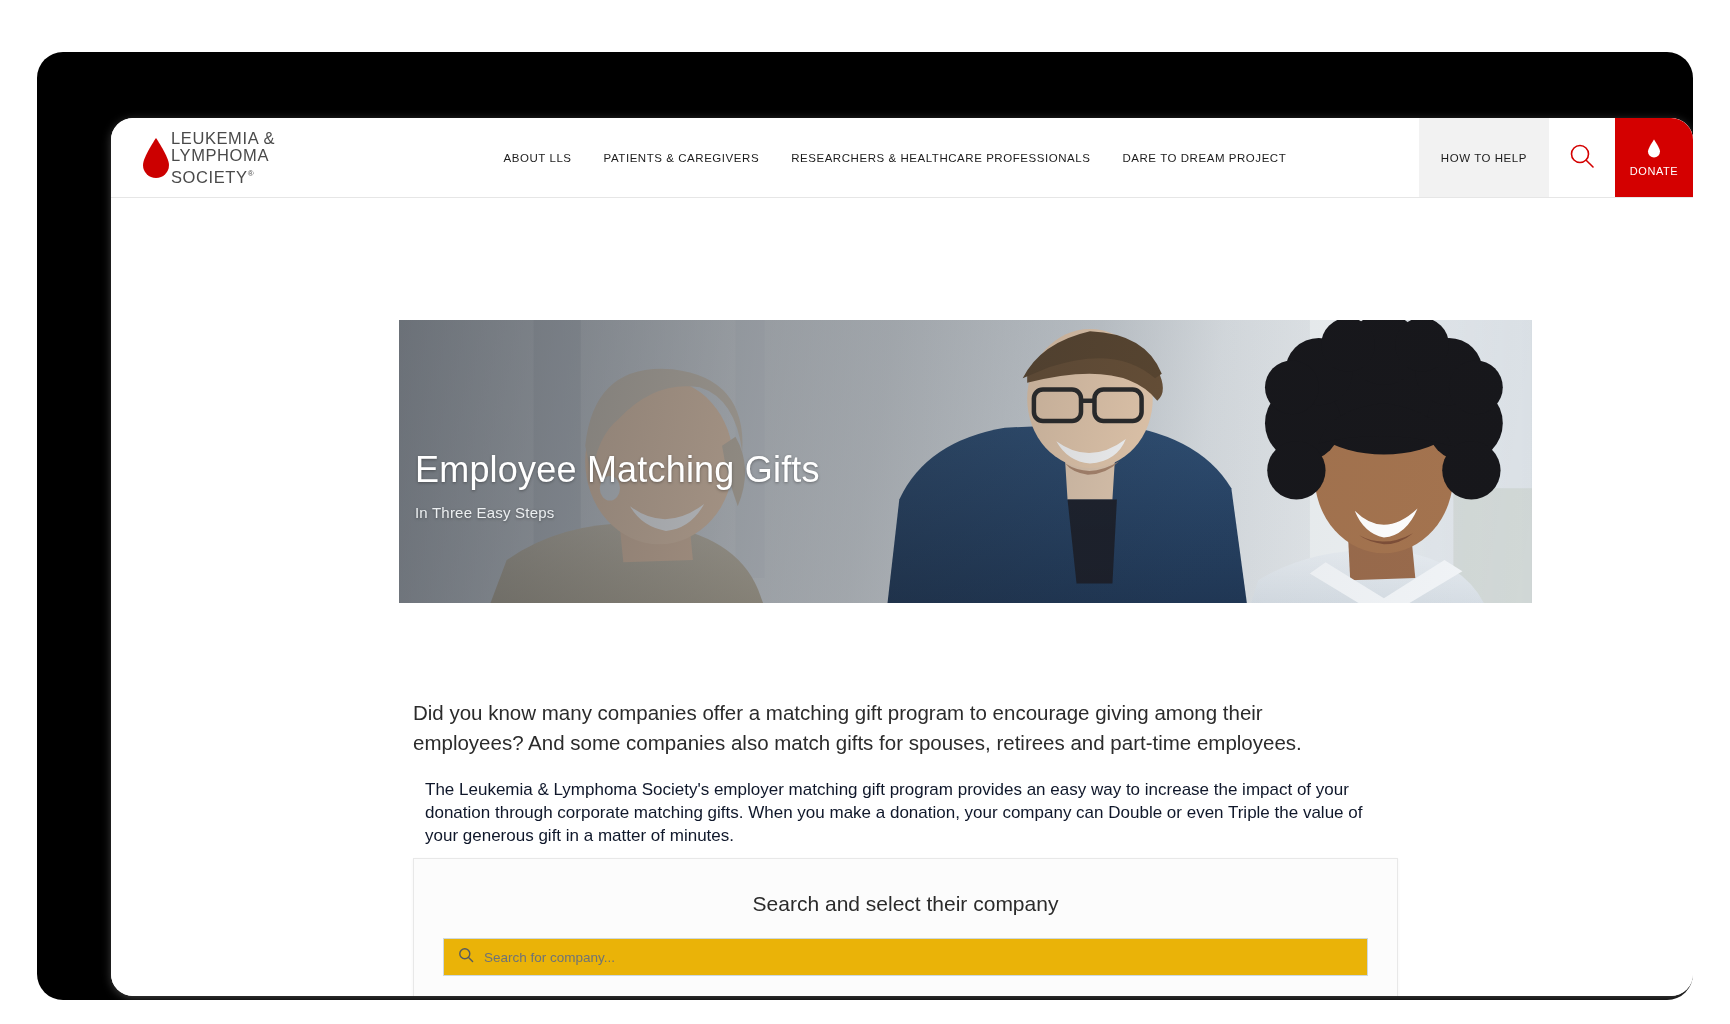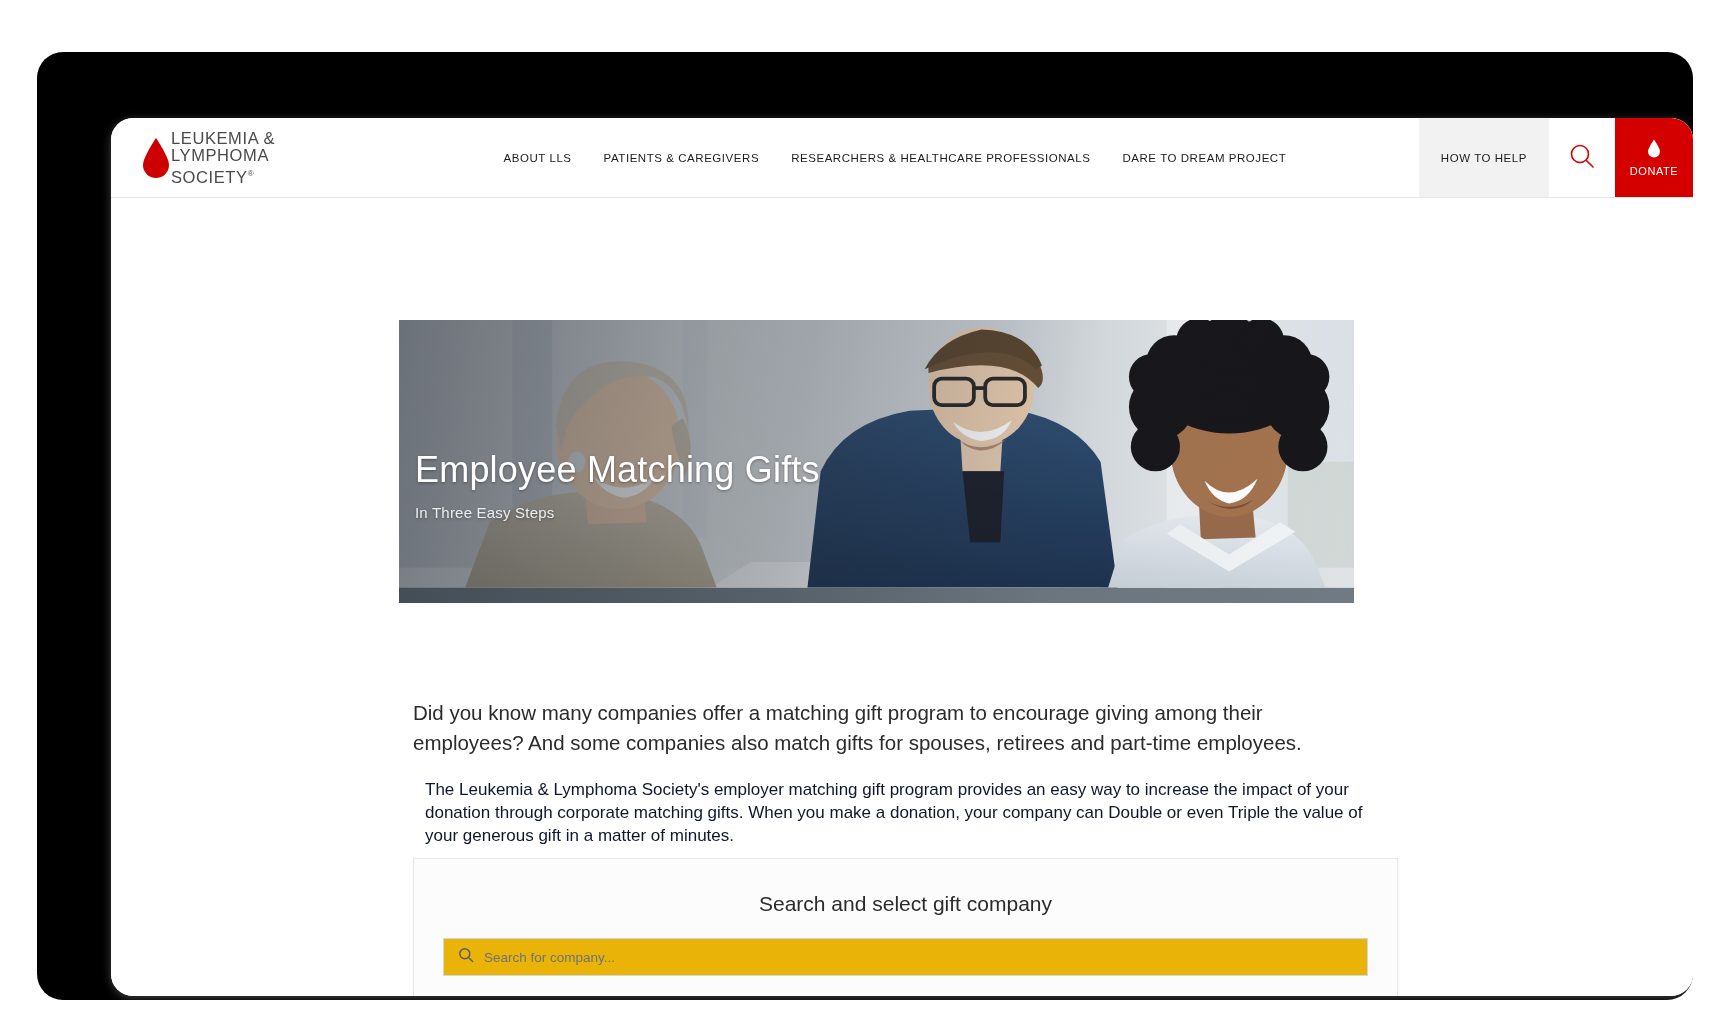--- a/index.html
+++ b/index.html
@@ -107,21 +107,21 @@
     position:relative;
     height:798px;
     background:#ffffff;
     overflow:hidden;
   }
 
   
   #hero {
     position:absolute;
     left:288px; top:122px;
-    width:955px; height:283px;
+    width:1133px; height:283px;
     overflow:hidden;
     background:#6f7a83;
   }
   #hero-photo { position:absolute; inset:0; }
   #hero-overlay {
     position:absolute; inset:0;
     background:linear-gradient(100deg, rgba(30,36,45,0.55) 0%, rgba(30,36,45,0.30) 42%, rgba(30,36,45,0.05) 70%, rgba(30,36,45,0.0) 100%);
   }
   #hero-text {
     position:absolute;
@@ -346,21 +346,21 @@
           <div id="hero-title">Employee Matching Gifts</div>
           <div id="hero-sub">In Three Easy Steps</div>
         </div>
       </div>
 
       <div id="lead">Did you know many companies offer a matching gift program to encourage giving among their employees? And some companies also match gifts for spouses, retirees and part-time employees.</div>
 
       <div id="para">The Leukemia &amp; Lymphoma Society's employer matching gift program provides an easy way to increase the impact of your donation through corporate matching gifts. When you make a donation, your company can Double or even Triple the value of your generous gift in a matter of minutes.</div>
 
       <div id="card">
-        <div id="card-title">Search and select gift company</div>
+        <div id="card-title">Search and select their company</div>
 
         <div id="search-wrap">
           <span>
             <svg width="16" height="16" viewBox="0 0 16 16">
               <circle cx="6.8" cy="6.8" r="5" fill="none" stroke="#555b60" stroke-width="1.4"></circle>
               <line x1="10.5" y1="10.5" x2="14.6" y2="14.6" stroke="#555b60" stroke-width="1.4" stroke-linecap="round"></line>
             </svg>
           </span>
           <input id="search-input" type="text" placeholder="Search for company..." style="">
         </div>

